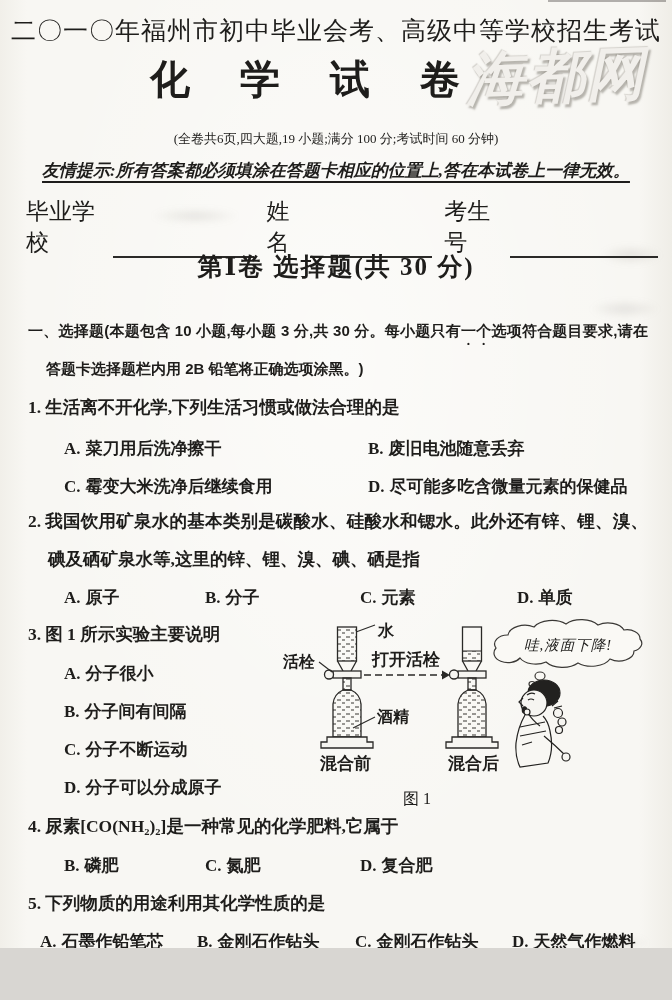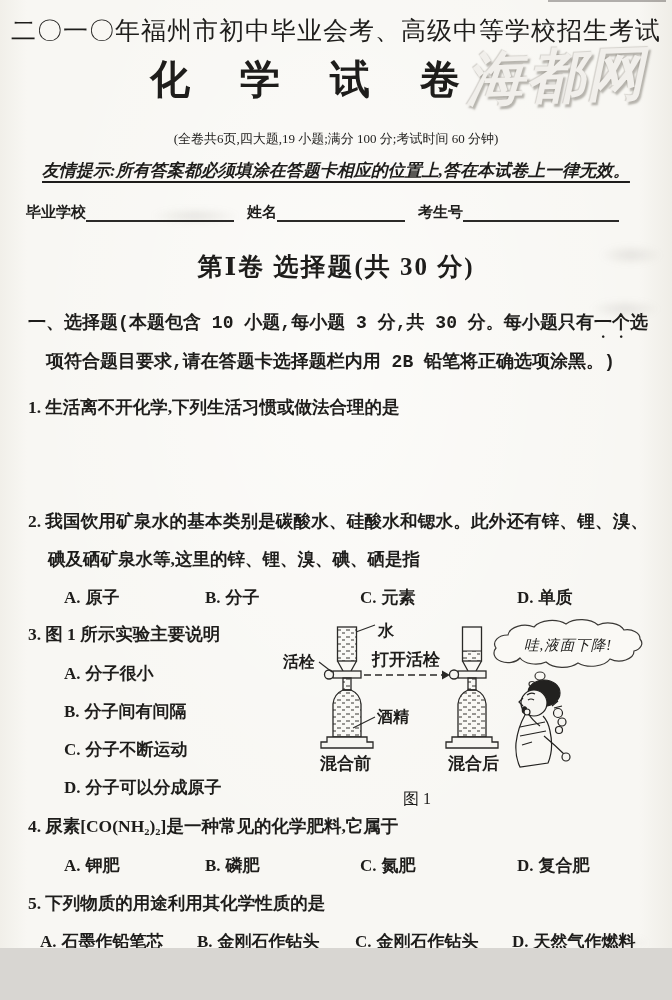--- a/index.html
+++ b/index.html
@@ -25,30 +25,30 @@
     font-style:italic; letter-spacing:2px; white-space:nowrap; transform:rotate(-2deg);
     color:#f1efeb;
     text-shadow:2px 3px 2px rgba(128,123,115,.55), -1px -1px 1px rgba(160,155,147,.4); }
 
   .info-line { position:absolute; top:130px; left:0; right:0; text-align:center; font-size:13px; }
   .notice-line { position:absolute; top:159px; left:0; right:0; text-align:center;
     font-size:17px; font-weight:bold; font-style:italic; }
   .notice-line span { text-decoration:underline; text-underline-offset:5px; text-decoration-thickness:1.5px; }
 
   .fields { position:absolute; top:196px; left:26px; right:14px; display:flex; align-items:flex-end;
-    font-family:"Liberation Sans","DejaVu Sans",sans-serif; font-weight:bold; font-size:15px; }
+    font-family:"Liberation Sans","DejaVu Sans",sans-serif; font-weight:normal; font-size:23px; }
   .fields .blank { display:inline-block; height:24px; border-bottom:2px solid #2b2a28; }
   .fields .gap { width:13px; }
 
   .section-heading { position:absolute; top:250px; left:0; right:0; text-align:center;
     font-size:25px; font-weight:bold; letter-spacing:2px; }
 
-  .intro { position:absolute; top:304px; left:28px; right:24px;
-    font-family:Liberation Mono, monospace;
-    font-size:18px; font-weight:bold; line-height:38px; text-align:justify;
+  .intro { position:absolute; top:312px; left:28px; right:24px;
+    font-family:Liberation Sans, sans-serif;
+    font-size:15px; font-weight:bold; line-height:38px; text-align:justify;
     padding-left:18px; text-indent:-18px; }
   .emph { -webkit-text-emphasis:dot; text-emphasis:dot;
     -webkit-text-emphasis-position:under right; text-emphasis-position:under right; }
 
   .stem { position:absolute; left:28px; right:24px; margin:0;
     font-size:17.5px; font-weight:bold; line-height:38px; text-align:justify;
     padding-left:20px; text-indent:-20px; }
   .qnum { margin-right:4px; }
   .opts { position:absolute; display:grid; font-size:17px; font-weight:bold; line-height:22px; }
   .opt { white-space:nowrap; }
@@ -97,20 +97,26 @@
     <span>考生号</span>
     <span class="blank" style="width:156px;"></span>
   </div>
 
   <div class="section-heading">第Ⅰ卷  选择题(共 30 分)</div>
 
   <div class="intro"><span>一、选择题(本题包含 10 小题,每小题 3 分,共 30 分。每小题只有</span><span class="emph">一个</span><span>选项符合题目要求,请在答题卡选择题栏内用 2B 铅笔将正确选项涂黑。)</span></div>
 
   <p class="stem" style="top:388px;">
     <span class="qnum">1.</span><span>生活离不开化学,下列生活习惯或做法合理的是</span></p>
+  <div class="opts opts-q1">
+    <span class="opt"><span class="olabel">A.</span><span>菜刀用后洗净擦干</span></span>
+    <span class="opt"><span class="olabel">B.</span><span>废旧电池随意丢弃</span></span>
+    <span class="opt"><span class="olabel">C.</span><span>霉变大米洗净后继续食用</span></span>
+    <span class="opt"><span class="olabel">D.</span><span>尽可能多吃含微量元素的保健品</span></span>
+  </div>
 
   <p class="stem" style="top:502px;">
     <span class="qnum">2.</span><span>我国饮用矿泉水的基本类别是碳酸水、硅酸水和锶水。此外还有锌、锂、溴、碘及硒矿泉水等,这里的锌、锂、溴、碘、硒是指</span></p>
   <div class="opts opts-q2">
     <span class="opt"><span class="olabel">A.</span><span>原子</span></span>
     <span class="opt"><span class="olabel">B.</span><span>分子</span></span>
     <span class="opt"><span class="olabel">C.</span><span>元素</span></span>
     <span class="opt"><span class="olabel">D.</span><span>单质</span></span>
   </div>
 
@@ -185,21 +191,20 @@
     <text x="90" y="51" font-size="17" font-weight="bold">打开活栓</text>
     <text x="38" y="155" font-size="17" font-weight="bold">混合前</text>
     <text x="166" y="155" font-size="17" font-weight="bold">混合后</text>
     <text x="121" y="190" font-size="16">图 1</text>
     <text x="286" y="36" font-size="14.5" font-style="italic" text-anchor="middle" letter-spacing="1">哇,液面下降!</text>
   </svg>
 
   <p class="stem" style="top:807px;">
     <span class="qnum">4.</span><span>尿素[CO(NH₂)₂]是一种常见的化学肥料,它属于</span></p>
   <div class="opts opts-q4">
-    <span class="opt"><span class="olabel">A.</span><span>钾肥</span></span>
     <span class="opt"><span class="olabel">B.</span><span>磷肥</span></span>
     <span class="opt"><span class="olabel">C.</span><span>氮肥</span></span>
     <span class="opt"><span class="olabel">D.</span><span>复合肥</span></span>
   </div>
 
   <p class="stem" style="top:884px;">
     <span class="qnum">5.</span><span>下列物质的用途利用其化学性质的是</span></p>
   <div class="opts opts-q5">
     <span class="opt"><span class="olabel">A.</span><span>石墨作铅笔芯</span></span>
     <span class="opt"><span class="olabel">B.</span><span>金刚石作钻头</span></span>

